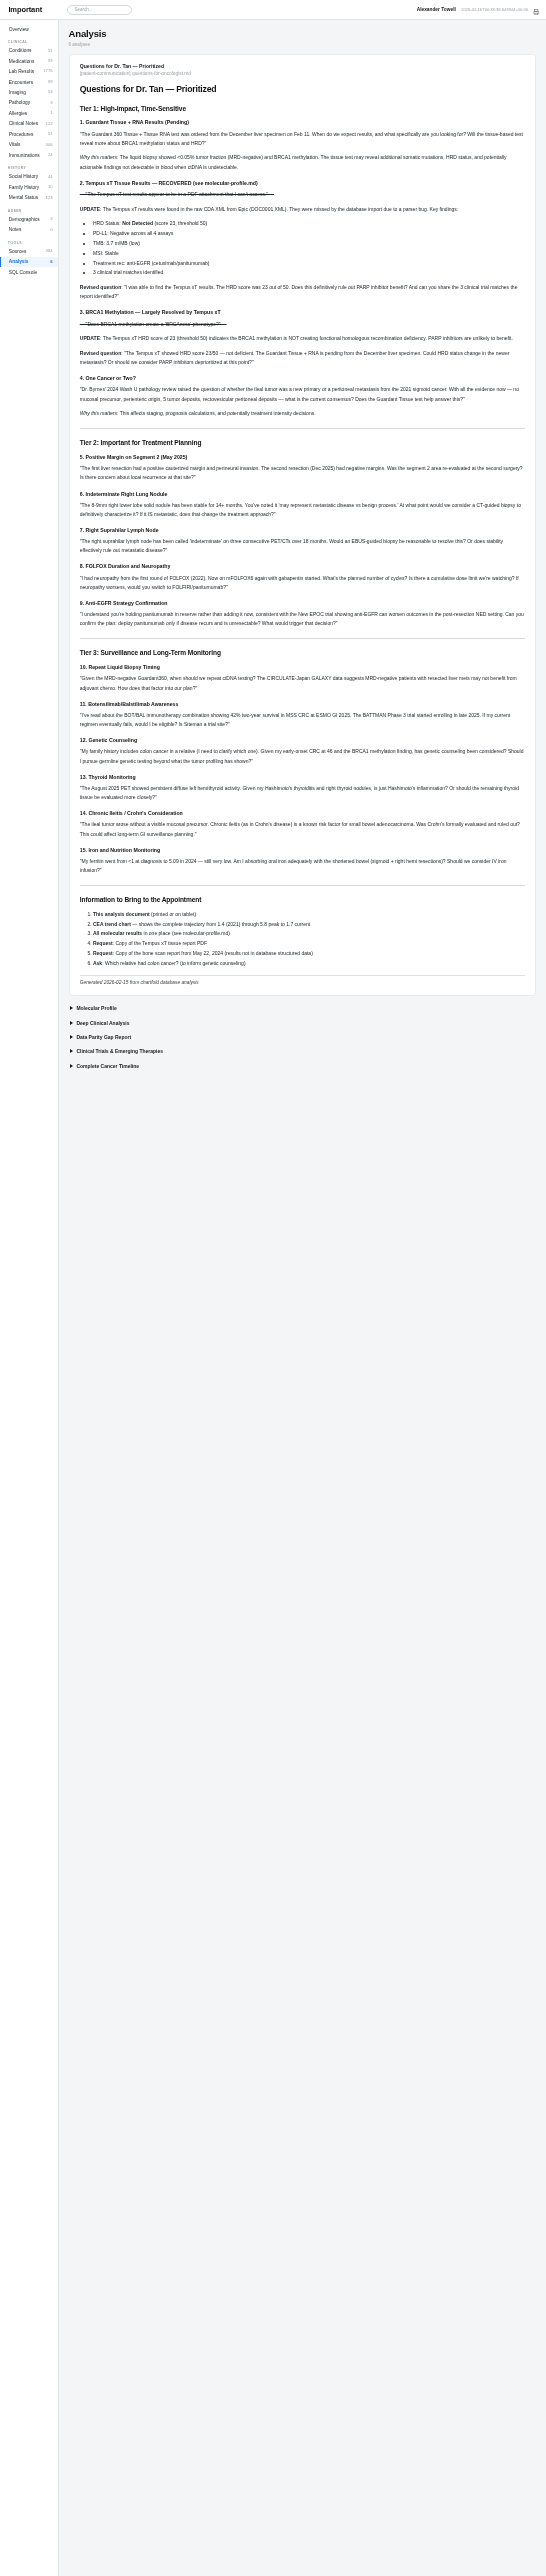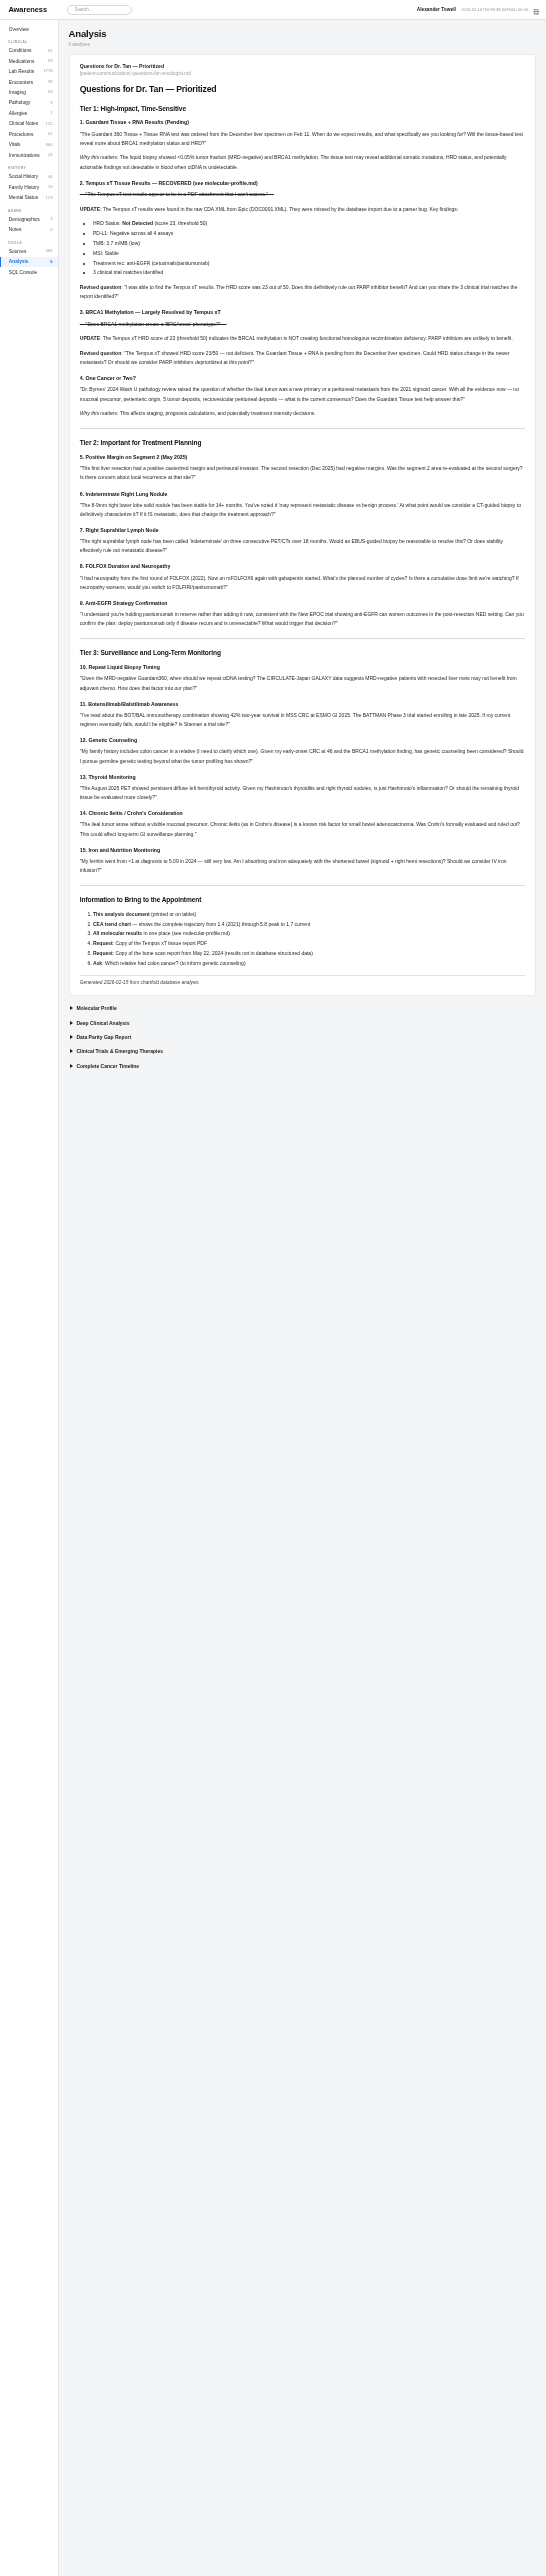--- a/index.html
+++ b/index.html
@@ -182,21 +182,21 @@
     border-top: 2.1px solid transparent;
     border-bottom: 2.1px solid transparent;
     display: inline-block;
   }
   .collapsed-wrap { padding-bottom: 36px; }
 </style>
 </head>
 <body>
 
 <div class="topbar">
-  <div class="brand">Awareness</div>
+  <div class="brand">Important</div>
   <div class="search-box">
     <input type="text" placeholder="Search..." style="">
   </div>
   <div class="topbar-right">
     <span class="user-name">Alexander Towell</span>
     <span class="timestamp">2026-02-16T00:38:38.643944+00:00</span>
     <span class="printer-icon">
       <svg viewBox="0 0 16 16" width="6.6" height="6.6" fill="none" stroke="#5f6368" stroke-width="1.3">
         <rect x="4" y="1.5" width="8" height="4"></rect>
         <rect x="2" y="5.5" width="12" height="6" rx="1"></rect>

